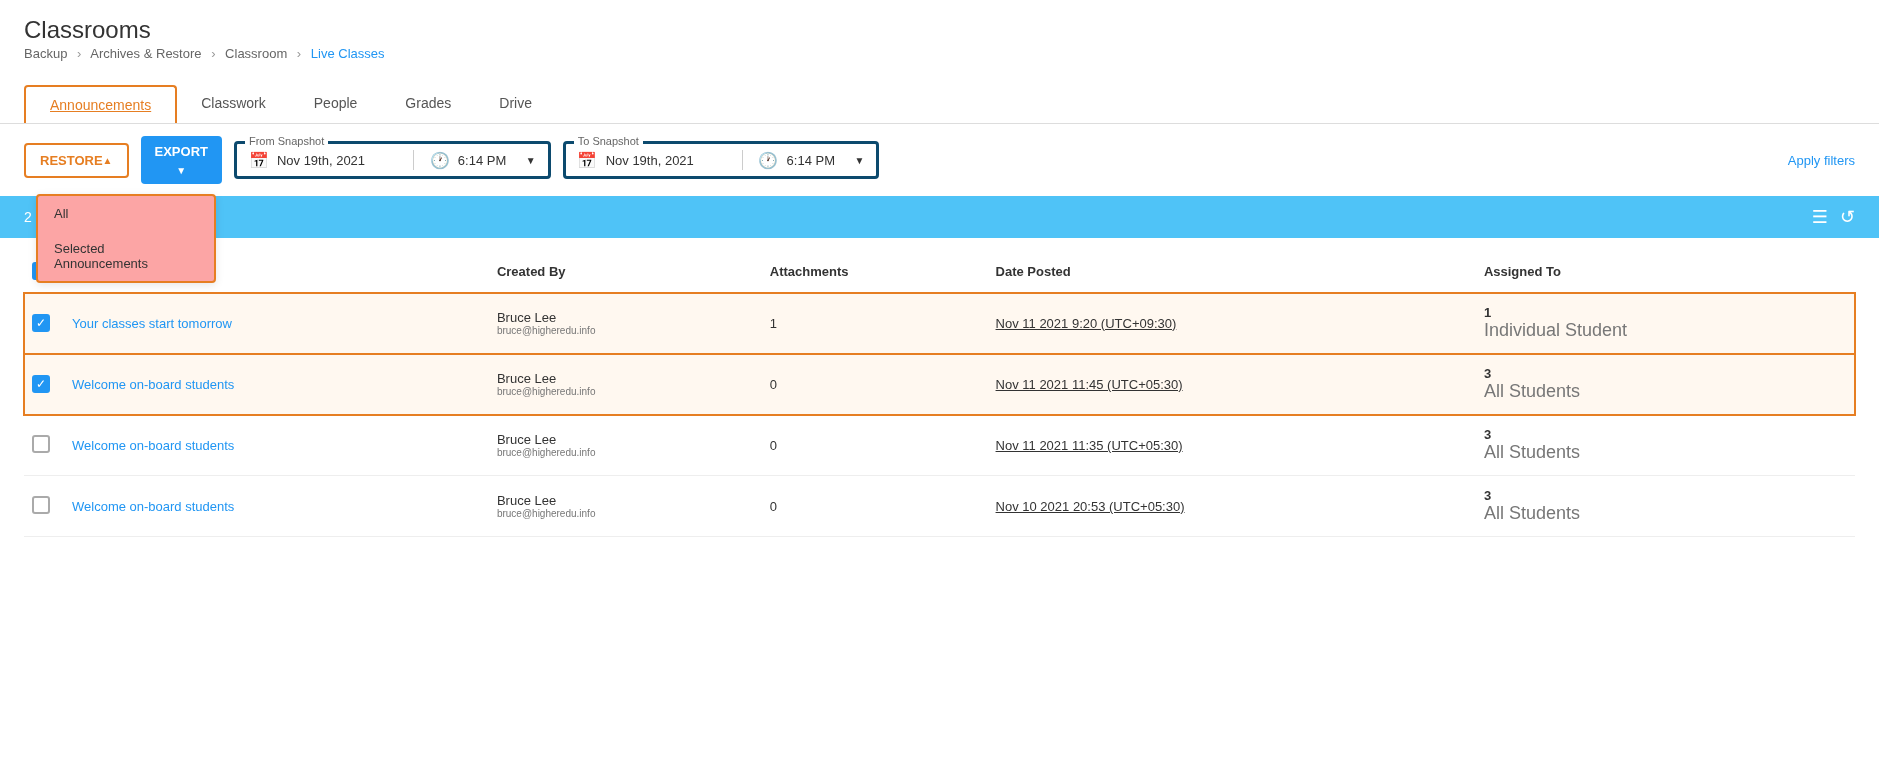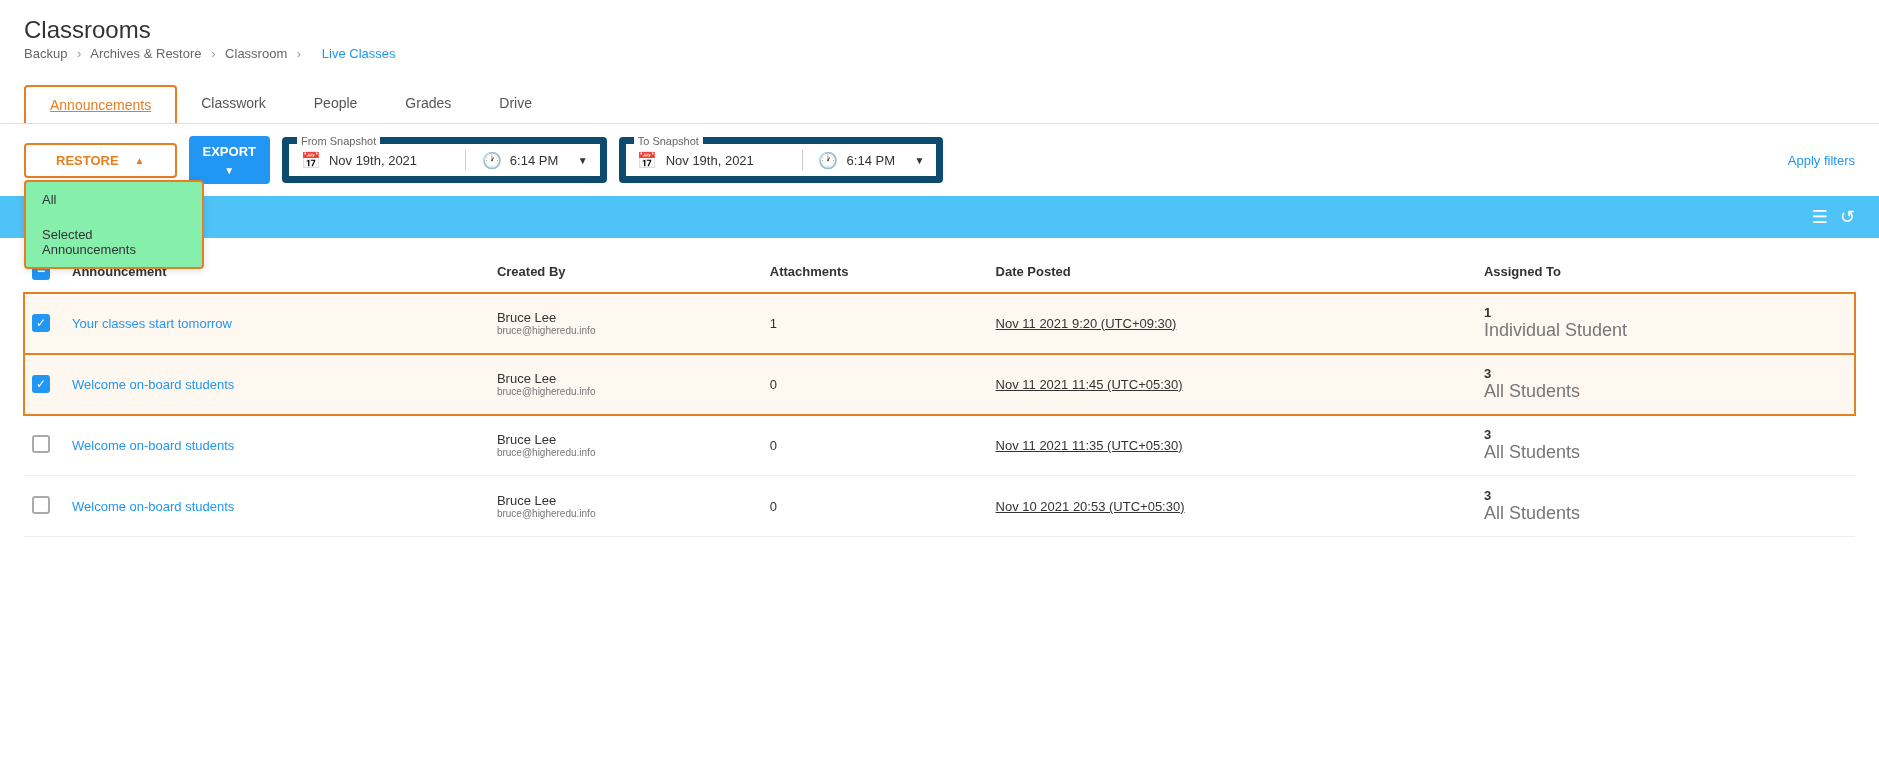--- a/index.html
+++ b/index.html
@@ -2,42 +2,42 @@
 <html><head>
   <meta charset="utf-8">
   <style>
     * { box-sizing: border-box; margin: 0; padding: 0; }
     body { font-family: Arial, sans-serif; font-size: 14px; color: #333; background: #fff; }
 
     .page-header { padding: 16px 24px 8px; }
     .page-title { font-size: 24px; font-weight: 400; color: #333; }
     .breadcrumb { font-size: 13px; color: #666; margin-top: 2px; }
     .breadcrumb span { color: #666; }
-    .breadcrumb .current { color: #2196f3; font-weight: 500; margin-left: 11px; }
+    .breadcrumb .current { color: #2196f3; font-weight: 500; }
     .breadcrumb .sep { margin: 0 6px; color: #999; }
 
     .tabs-bar { display: flex; align-items: flex-end; border-bottom: 1px solid #ddd; padding: 0 24px; margin-top: 16px; }
     .tab { padding: 10px 24px; font-size: 14px; color: #555; cursor: pointer; border-bottom: 2px solid transparent; }
     .tab.active { color: #e67e22; border-bottom: 2px solid #e67e22; font-weight: 500; border: 2px solid #e67e22; border-bottom: none; border-radius: 4px 4px 0 0; text-decoration: underline; }
 
     .toolbar { display: flex; align-items: center; padding: 12px 24px; gap: 12px; flex-wrap: wrap; }
     
-    .btn-restore { background: #fff; color: #e67e22; border: 2px solid #e67e22; padding: 8px 30px; font-size: 13px; font-weight: 600; border-radius: 4px; cursor: pointer; display: flex; align-items: center; gap: 16px; }
+    .btn-restore { background: #fff; color: #e67e22; border: 2px solid #e67e22; padding: 8px 14px; font-size: 13px; font-weight: 600; border-radius: 4px; cursor: pointer; display: flex; align-items: center; gap: 0; }
     .btn-restore .arrow { font-size: 10px; }
     .btn-export { background: #2196f3; color: #fff; border: none; padding: 8px 14px; font-size: 13px; font-weight: 600; border-radius: 4px; cursor: pointer; display: flex; align-items: center; gap: 6px; flex-direction: column; }
     .btn-export .arrow { font-size: 10px; }
     .snapshot-label { position: absolute; top: -9px; left: 8px; background: #fff; font-size: 11px; color: #666; padding: 0 4px; }
     .time-icon { font-size: 16px; color: #555; }
     .cal-icon { font-size: 16px; color: #555; }
 
     .apply-filters { margin-left: auto; color: #2196f3; font-size: 13px; cursor: pointer; }
 
     
     .restore-dropdown { position: relative; display: inline-block; }
-    .dropdown-menu { position: absolute; top: 100%; left: 0; z-index: 100; background: #86efac; border: 2px solid #e67e22; border-radius: 4px; min-width: 180px; box-shadow: 0 2px 8px rgba(0,0,0,0.1); margin-top: 2px; }
+    .dropdown-menu { position: absolute; top: 100%; left: 12px; z-index: 100; background: #fca5a5; border: 2px solid #e67e22; border-radius: 4px; min-width: 180px; box-shadow: 0 2px 8px rgba(0,0,0,0.1); margin-top: 16px; }
     .dropdown-item { padding: 10px 16px; font-size: 13px; color: #333; cursor: pointer; }
 
     
     .selection-bar { background: #4fc3f7; color: #fff; padding: 10px 24px; display: flex; align-items: center; justify-content: space-between; font-size: 14px; font-weight: 500; }
     .selection-bar-actions { display: flex; gap: 12px; align-items: center; }
     .icon-btn { background: none; border: none; color: #fff; cursor: pointer; font-size: 18px; }
 
     
     .table-wrapper { padding: 12px 24px; }
     table { width: 100%; border-collapse: collapse; }
@@ -52,21 +52,21 @@
     .assigned-type { font-size: 18px; color: #777; }
 
     .checkbox-cell { width: 40px; }
     .custom-checkbox { width: 18px; height: 18px; border: 2px solid #aaa; border-radius: 3px; display: inline-flex; align-items: center; justify-content: center; cursor: pointer; background: #fff; }
     .custom-checkbox.checked { background: #2196f3; border-color: #2196f3; color: #fff; font-size: 12px; }
     .custom-checkbox.indeterminate { background: #2196f3; border-color: #2196f3; color: #fff; font-size: 14px; font-weight: 700; }
 
     
     .row-selected { outline: 2px solid #e67e22; outline-offset: -1px; }
     .row-selected td { background: #fff8f0; }
-    .snapshot-box { display: flex; align-items: center; border: 7px solid #0c4a6e; border-radius: 4px; padding: 6px 12px; position: relative; gap: 8px; flex: 0 0 auto; }
+    .snapshot-box { display: flex; align-items: center; border: 3px solid #0c4a6e; border-radius: 4px; padding: 6px 12px; position: relative; gap: 8px; flex: 0 0 auto; }
   </style>
 </head>
 <body>
 
 <div class="page-header">
   <div class="page-title">Classrooms</div>
   <div class="breadcrumb">
     <span>Backup</span>
     <span class="sep">›</span>
     <span>Archives &amp; Restore</span>

